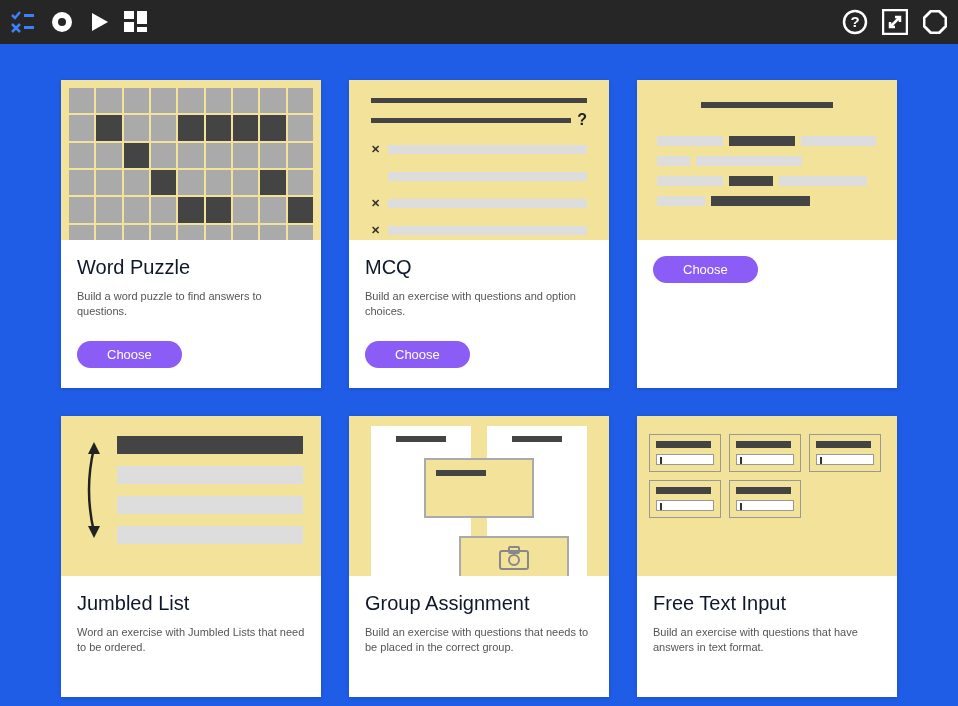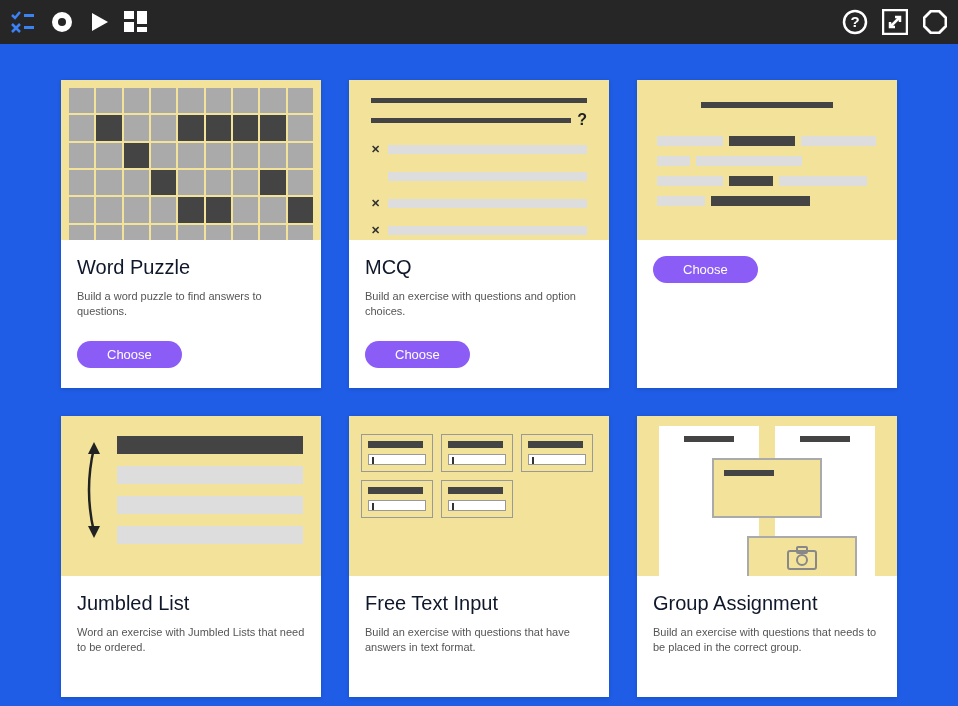--- a/index.html
+++ b/index.html
@@ -294,51 +294,20 @@
       </div>
     </div>
     <div class="card-body">
       <div class="card-title">Jumbled List</div>
       <div class="card-desc">Word an exercise with Jumbled Lists that need to be ordered.</div>
     </div>
   </div>
 
   <div class="card">
     <div class="card-illus">
-      <div class="freetext">
-        <div class="ft-box">
-            <div class="ft-lbl"></div>
-            <div class="ft-input"></div>
-          </div>
-        <div class="ft-box">
-            <div class="ft-lbl"></div>
-            <div class="ft-input"></div>
-          </div>
-        <div class="ft-box">
-            <div class="ft-lbl"></div>
-            <div class="ft-input"></div>
-          </div>
-        <div class="ft-box">
-            <div class="ft-lbl"></div>
-            <div class="ft-input"></div>
-          </div>
-        <div class="ft-box">
-            <div class="ft-lbl"></div>
-            <div class="ft-input"></div>
-          </div>
-      </div>
-    </div>
-    <div class="card-body">
-      <div class="card-title">Free Text Input</div>
-      <div class="card-desc">Build an exercise with questions that have answers in text format.</div>
-    </div>
-  </div>
-
-  <div class="card">
-    <div class="card-illus">
       <div class="group">
         <div class="g-col left">
             <div class="g-lbl"></div>
           </div>
         <div class="g-col right">
             <div class="g-lbl"></div>
           </div>
         <div class="g-card one">
             <div class="gline"></div>
           </div>
@@ -352,13 +321,44 @@
           </div>
         </div>
       </div>
     </div>
     <div class="card-body">
       <div class="card-title">Group Assignment</div>
       <div class="card-desc">Build an exercise with questions that needs to be placed in the correct group.</div>
     </div>
   </div>
 
+  <div class="card">
+    <div class="card-illus">
+      <div class="freetext">
+        <div class="ft-box">
+            <div class="ft-lbl"></div>
+            <div class="ft-input"></div>
+          </div>
+        <div class="ft-box">
+            <div class="ft-lbl"></div>
+            <div class="ft-input"></div>
+          </div>
+        <div class="ft-box">
+            <div class="ft-lbl"></div>
+            <div class="ft-input"></div>
+          </div>
+        <div class="ft-box">
+            <div class="ft-lbl"></div>
+            <div class="ft-input"></div>
+          </div>
+        <div class="ft-box">
+            <div class="ft-lbl"></div>
+            <div class="ft-input"></div>
+          </div>
+      </div>
+    </div>
+    <div class="card-body">
+      <div class="card-title">Free Text Input</div>
+      <div class="card-desc">Build an exercise with questions that have answers in text format.</div>
+    </div>
+  </div>
+
 </div>
 
 </body></html>

